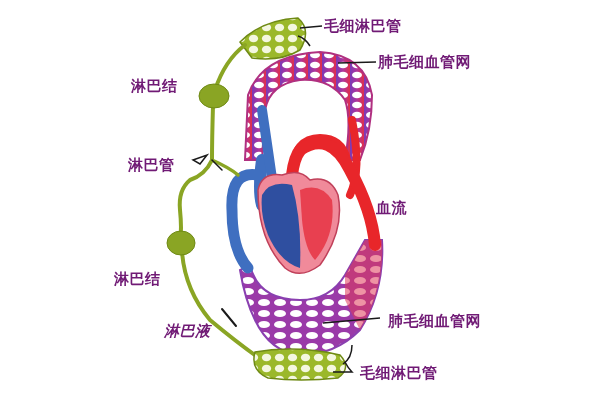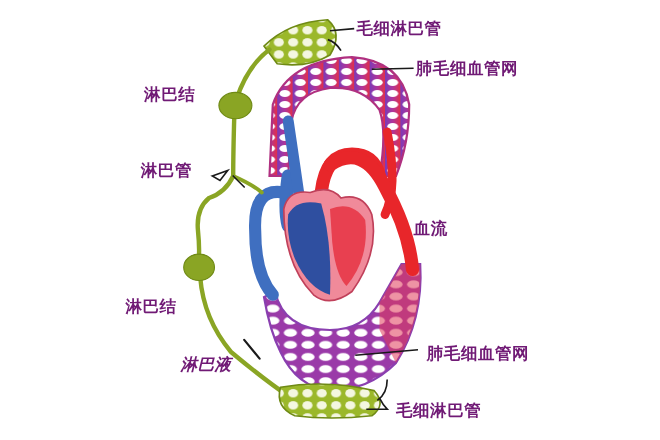--- a/index.html
+++ b/index.html
@@ -92,18 +92,18 @@
     <path d="M193,160 L207,155 L200,164 Z"></path>
     <path d="M323,323 L380,318"></path>
     <path d="M352,345 Q352,358 343,364"></path>
     <path d="M333,372 L352,372 Q348,368 345,362"></path>
   </g>
 </svg>
 
 <div class="label" style="left:324px; top:17px;">毛细淋巴管</div>
 <div class="label" style="left:378px; top:53px;">肺毛细血管网</div>
 <div class="label" style="left:131px; top:77px;">淋巴结</div>
-<div class="label" style="left:128px; top:146px;">淋巴管</div>
+<div class="label" style="left:128px; top:156px;">淋巴管</div>
 <div class="label" style="left:376px; top:199px;">血流</div>
 <div class="label" style="left:114px; top:270px;">淋巴结</div>
 <div class="label" style="left:164px; top:322px;font-style:italic;">淋巴液</div>
 <div class="label" style="left:388px; top:312px;">肺毛细血管网</div>
 <div class="label" style="left:360px; top:364px;">毛细淋巴管</div>
 
 </body></html>

